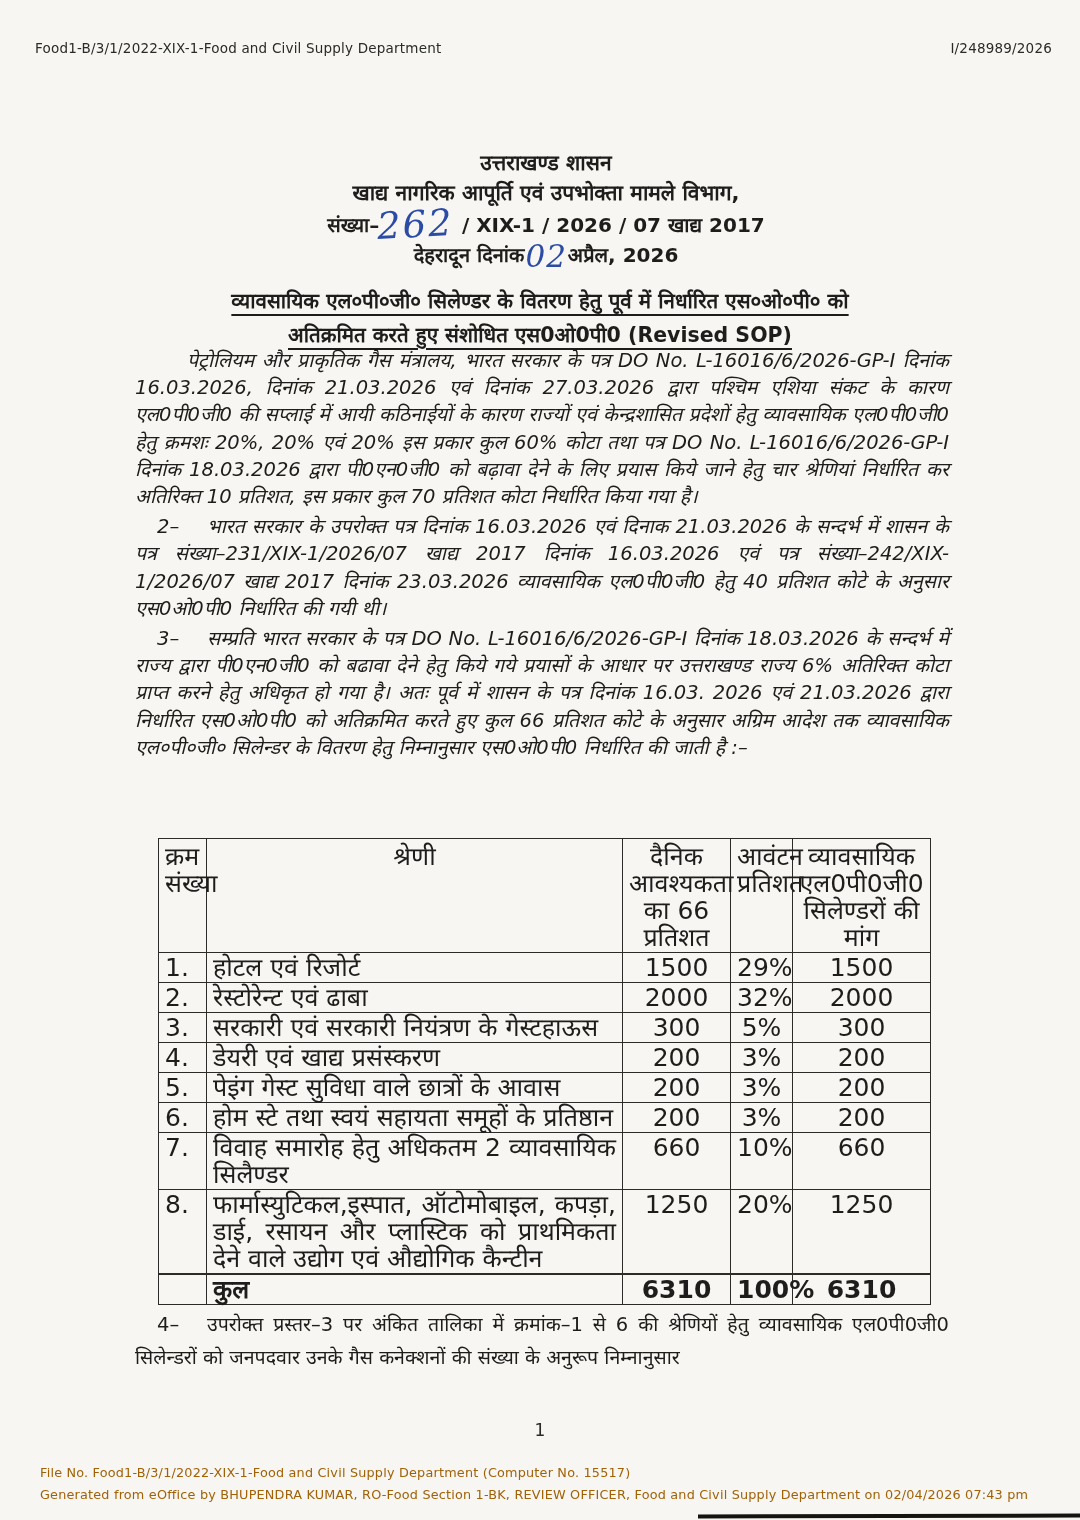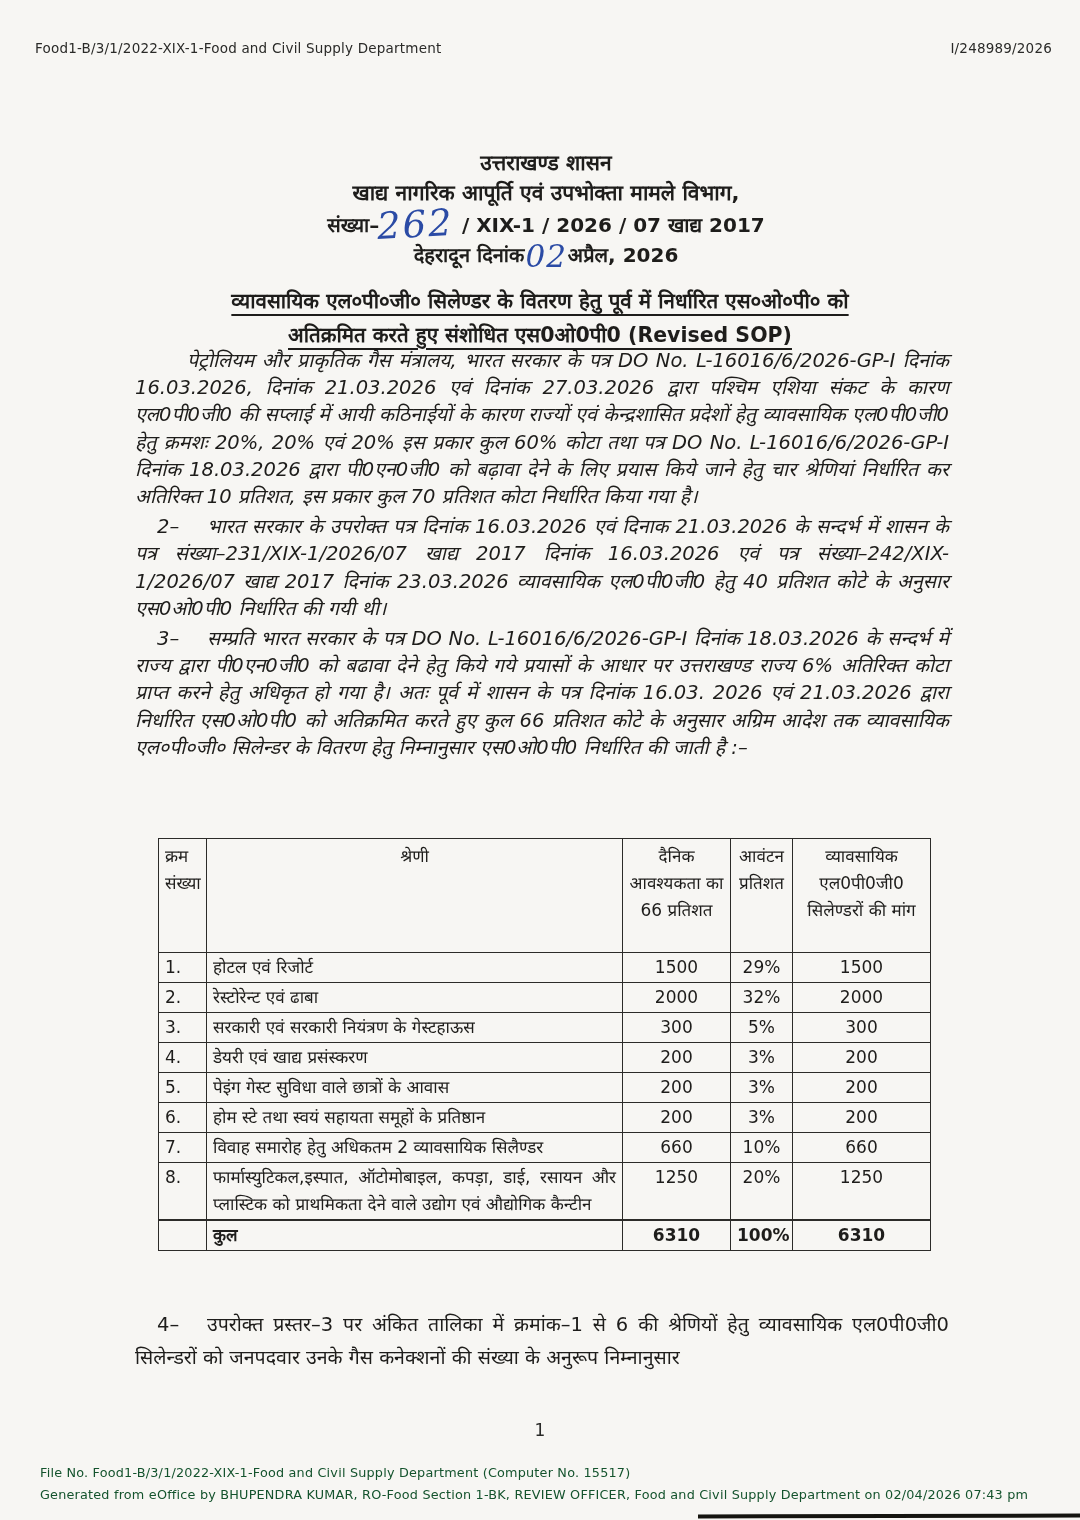--- a/index.html
+++ b/index.html
@@ -41,35 +41,35 @@
     font-size:19.5px;line-height:27.2px;
     text-align:justify;
   }
   p.first{text-indent:52px;}
   .pnum{display:inline-block;min-width:72px;text-indent:22px;}
   
   .tbl-wrap{position:absolute;top:838px;left:158px;width:772px;}
   table.sop{border-collapse:collapse;width:100%;table-layout:fixed;}
   table.sop td,table.sop th{
     border:1.8px solid #2c2b29;
-    font-size:17px;line-height:27px;
+    font-size:25px;line-height:27px;
     padding:1px 6px;vertical-align:top;
     font-weight:normal;
   }
   table.sop th{text-align:center;vertical-align:top;padding-top:4px;}
   col.c1{width:48px}col.c2{width:416px}col.c3{width:108px}col.c4{width:62px}col.c5{width:138px}
   td.num{text-align:center;}
   td.cat{text-align:justify;}
   tr.total td{font-weight:bold;border-top-width:2.2px;}
   th.hdr{height:108px;}
   
   .para4{position:absolute;top:1308px;left:135px;width:814px;font-size:19.5px;line-height:33px;text-align:justify;}
   
   .page-number{position:absolute;top:1420px;left:0;right:0;text-align:center;font-size:17px;color:#2a2a28;}
-  .footer{position:absolute;top:1462px;left:40px;right:40px;font-size:12.8px;line-height:22px;color:#14532d;letter-spacing:.2px;}
+  .footer{position:absolute;top:1462px;left:40px;right:40px;font-size:12.8px;line-height:22px;color:#a16207;letter-spacing:.2px;}
   .scan-line{position:absolute;bottom:3px;left:698px;right:0;height:3.5px;background:#15140f;transform:rotate(-0.12deg);}
 </style>
 </head>
 <body>
 
 <div class="page">
 
   <div class="doc-header">
     <span>Food1-B/3/1/2022-XIX-1-Food and Civil Supply Department</span>
     <span>I/248989/2026</span>

